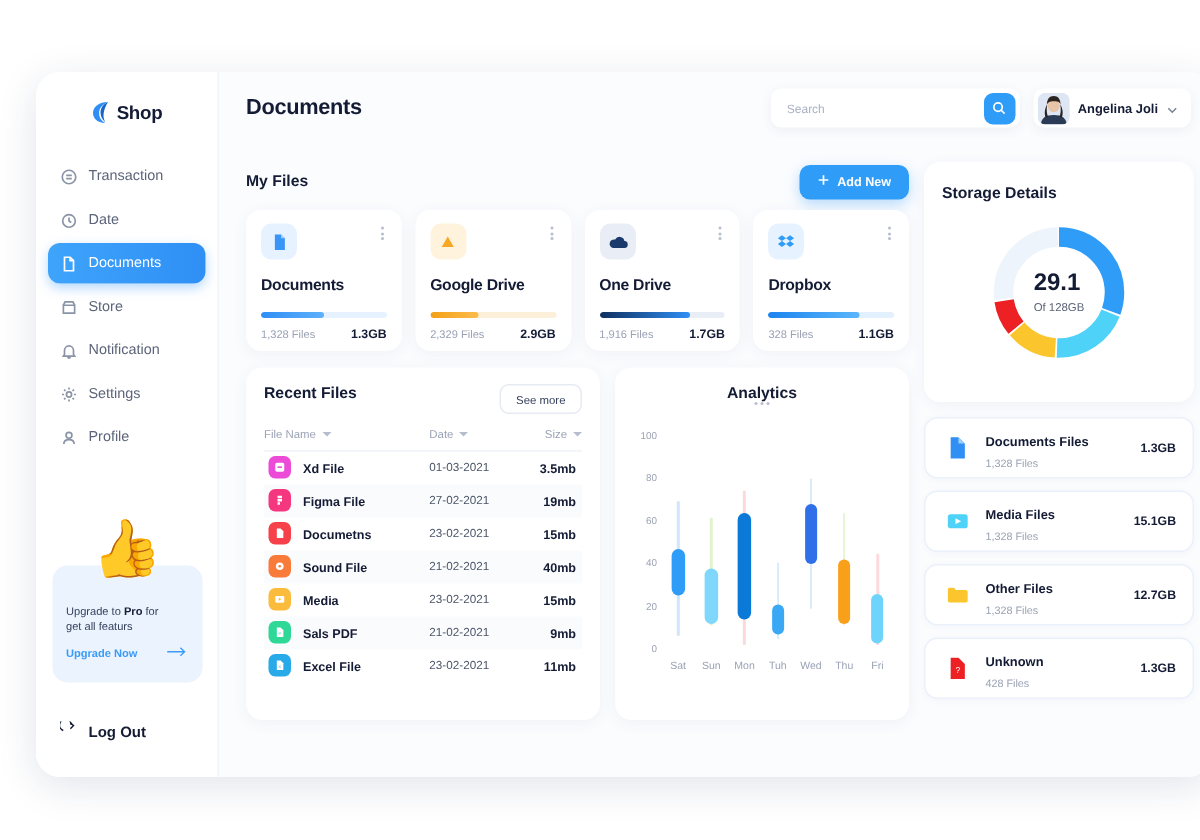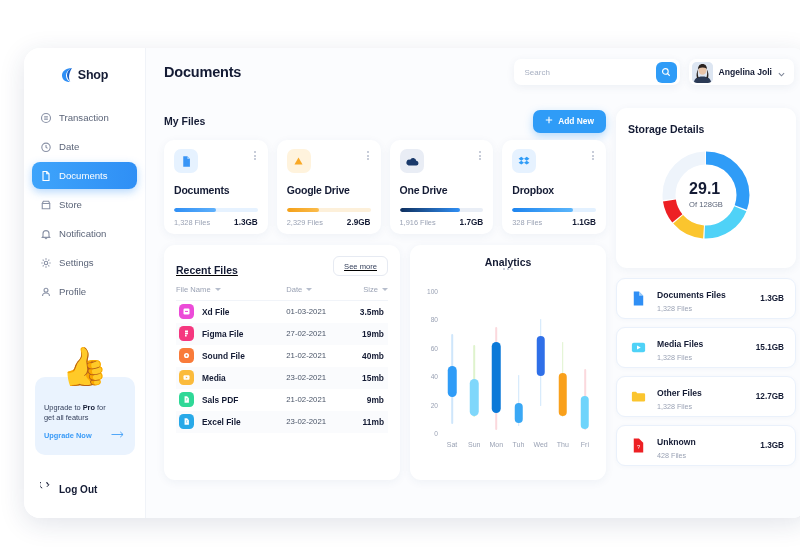--- a/index.html
+++ b/index.html
@@ -152,21 +152,21 @@
   .bar-track { height: 3.5px; border-radius: 3px; margin-top: 12px; overflow: hidden; }
   .bar-fill { height: 100%; border-radius: 3px; }
   .fcard-foot { display: flex; align-items: center; justify-content: space-between; margin-top: 6px; }
   .fcard-files { font-size: 7.4px; color: #9aa2b4; }
   .fcard-size { font-size: 8.2px; font-weight: bold; color: #141b34; }
 
   
   .lower { display: flex; gap: 10px; margin-top: 11px; }
   .panel { background: #fff; border-radius: 11px; box-shadow: 0 2px 10px rgba(40,70,120,0.06); }
   .recent { flex: 1 1 auto; min-width: 0; padding: 11px 12px 6px 12px; height: 235px; }
-  .recent-head { display: flex; align-items: flex-end; justify-content: space-between; margin-bottom: 9px; text-decoration: underline; }
+  .recent-head { display: flex; align-items: flex-start; justify-content: space-between; margin-bottom: 9px; }
   .see-more {
     border: 1px solid #e6eaf2; background: #fff; border-radius: 6px;
     height: 20px; padding: 0 10px; font-size: 7.6px; color: #35405c;
     cursor: pointer; font-family: inherit;
   }
   table { width: 100%; border-collapse: collapse; }
   th {
     text-align: left; font-size: 7.6px; color: #9aa2b4; font-weight: normal;
     padding-bottom: 6px; border-bottom: 1px solid #f1f4f9;
   }
@@ -523,20 +523,34 @@
                           <span class="fn-ico" style="background:#f5377f">
                             <svg width="9" height="9" viewBox="0 0 12 12" fill="#fff">
                               <path d="M4 2h4v2.2H4zM4 4.9h4v2.2H4zM4 7.8h2.2V10H4z"></path>
                             </svg>
                           </span>
                           <span class="fn-name">Figma File</span>
                         </div>
                       </td>
                   <td class="td-date">27-02-2021</td>
                   <td class="td-size">19mb</td>
+                </tr>
+                <tr>
+                  <td>
+                        <div class="fn-cell">
+                          <span class="fn-ico" style="background:#f6414a">
+                            <svg width="9" height="9" viewBox="0 0 12 12" fill="#fff">
+                              <path d="M3.4 1.8h3.4l2.4 2.4v6H3.4z"></path>
+                            </svg>
+                          </span>
+                          <span class="fn-name">Documetns</span>
+                        </div>
+                      </td>
+                  <td class="td-date">23-02-2021</td>
+                  <td class="td-size">15mb</td>
                 </tr>
                 <tr>
                   <td>
                         <div class="fn-cell">
                           <span class="fn-ico" style="background:#f97b3a">
                             <svg width="9" height="9" viewBox="0 0 12 12" fill="#fff">
                               <circle cx="6" cy="6" r="3.4"></circle>
                               <circle cx="6" cy="6" r="1.2" fill="#f97b3a"></circle>
                             </svg>
                           </span>

